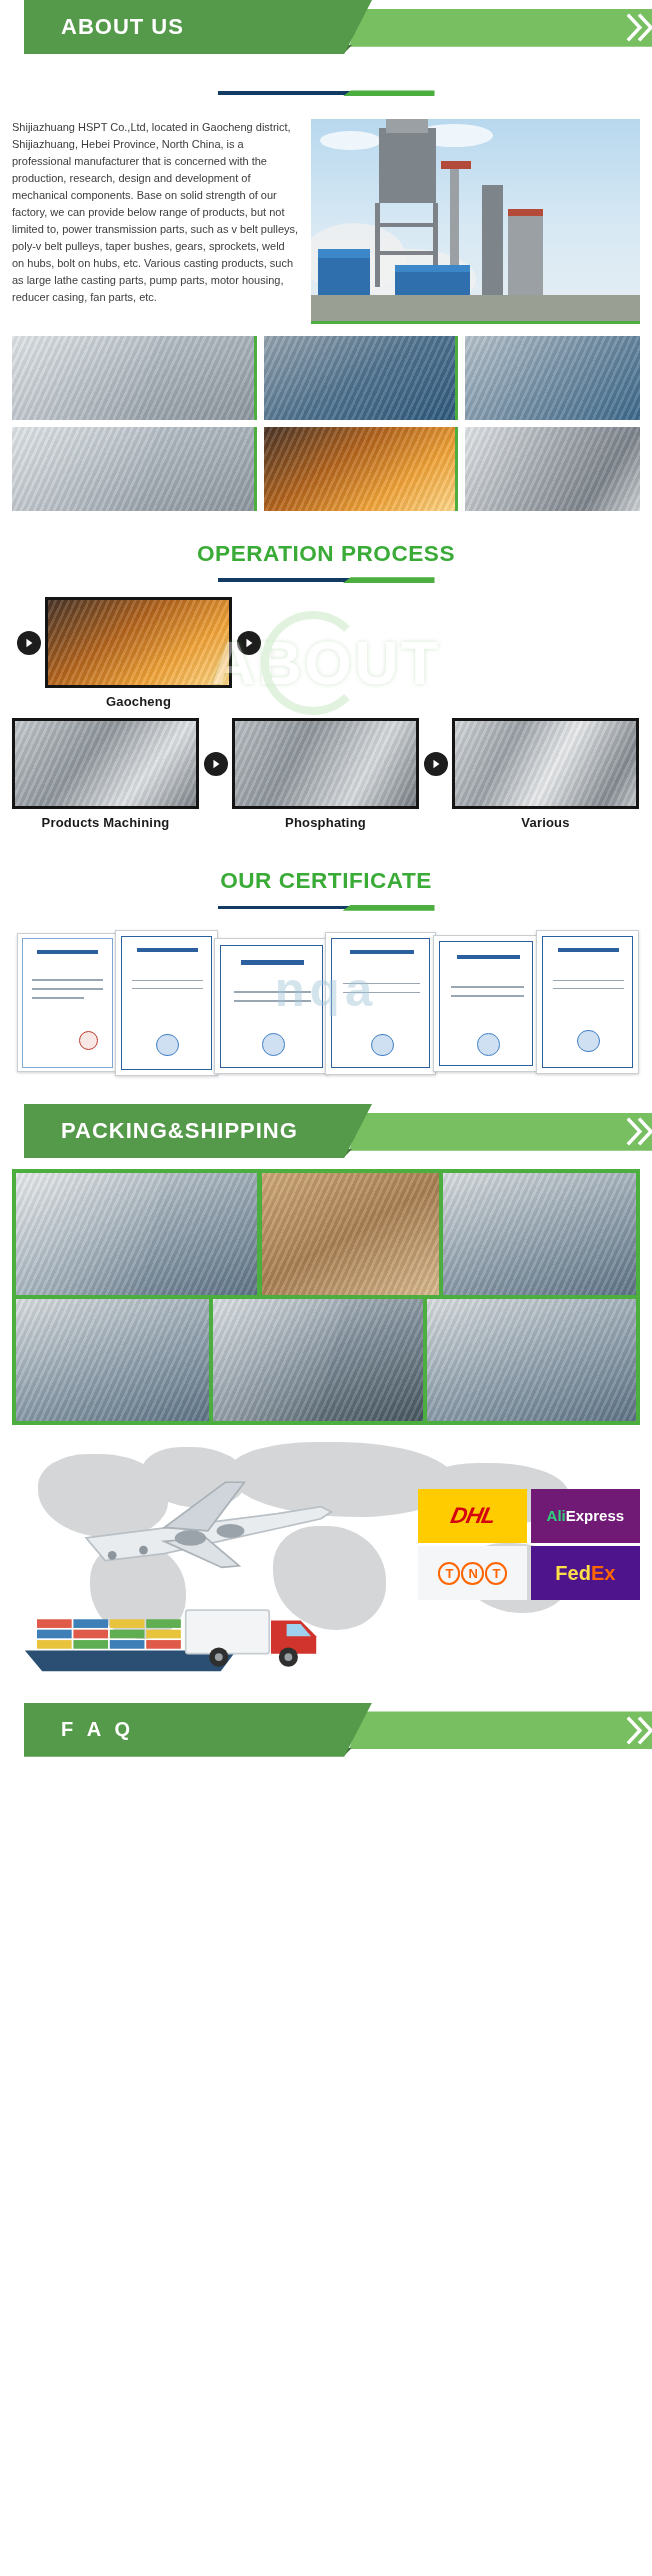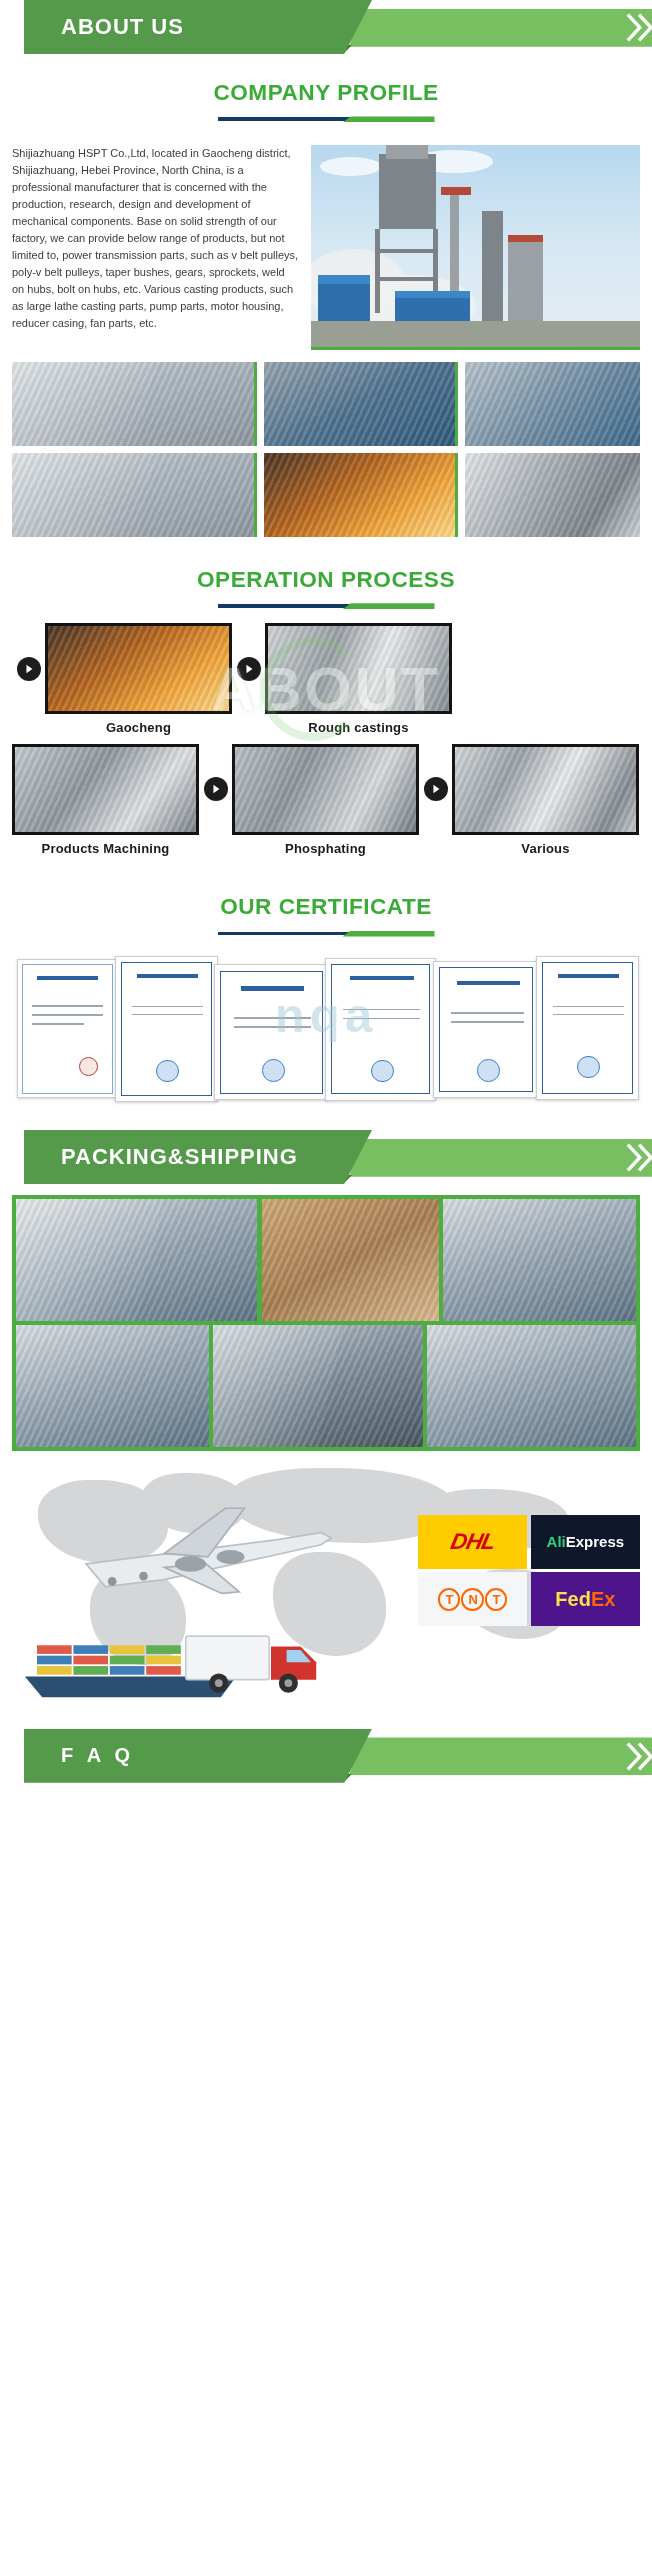--- a/index.html
+++ b/index.html
@@ -196,21 +196,21 @@
     position:absolute; right:0; top:50px; width:222px;
     display:grid; grid-template-columns:1fr 1fr; gap:3.5px;
   }
   .logo{
     height:54px; display:flex; align-items:center; justify-content:center;
     font-weight:bold; position:relative; overflow:hidden;
   }
   .logo.dhl{ background:#ffcc00; }
   .logo.dhl .t{ color:#d40511; font-size:22.6px; font-style:italic; letter-spacing:-0.9px;
     transform:skewX(-12deg); font-family:"Liberation Sans", sans-serif; }
-  .logo.ali{ background:#0f172a; }
+  .logo.ali{ background:#701a75; }
   .logo.ali .t{ font-size:15px; }
   .logo.ali .a{ color:#2fd27a; } .logo.ali .b{ color:#ffffff; }
   .logo.tnt{ background:#f5f6f7; }
   .logo.tnt .t{ color:#ff6600; font-size:19px; letter-spacing:-0.9px; display:flex; gap:0.9px;}
   .logo.tnt .o{ width:22.6px; height:22.6px; border:2.6px solid #ff6600; border-radius:50%;
     display:flex; align-items:center; justify-content:center; font-size:13px; }
   .logo.fdx{ background:#4d148c; }
   .logo.fdx .t{ font-size:20px; }
   .logo.fdx .fed{ color:#fde047; } .logo.fdx .ex{ color:#ff6600; }
 </style>
@@ -227,21 +227,20 @@
           <path d="M17 3 L31 18 L17 33" fill="none" stroke="#ffffff" stroke-width="4"></path>
         </svg>
     </div>
     <div class="dark-shadow"></div>
     <div class="dark">
       <span class="ribbon-title">ABOUT US</span>
     </div>
   </div>
 
   <div class="sec-head">
-    <span class="txt">COMPANY PROFILE</span>
     <div class="sec-underline">
       <div class="navy"></div>
       <div class="grn"></div>
     </div>
   </div>
 
   <div class="profile">
     <div class="profile-text">
       <p>Shijiazhuang HSPT Co.,Ltd, located in Gaocheng district, Shijiazhuang, Hebei Province, North China, is a professional manufacturer that is concerned with the production, research, design and development of mechanical components. Base on solid strength of our factory, we can provide below range of products, but not limited to, power transmission parts, such as v belt pulleys, poly-v belt pulleys, taper bushes, gears, sprockets, weld on hubs, bolt on hubs, etc. Various casting products, such as large lathe casting parts, pump parts, motor housing, reducer casing, fan parts, etc.</p>
     </div>
@@ -310,24 +309,20 @@
         <div class="proc-img p-hot tex"></div>
         <div class="proc-label">Gaocheng</div>
       </div>
       <div class="proc-arrow">
         <div class="circ">
           <svg width="12" height="12" viewBox="0 0 14 14">
               <path d="M4 2 L11 7 L4 12 Z" fill="#ffffff"></path>
             </svg>
         </div>
       </div>
-      <div class="proc-cell">
-        <div class="proc-img p-steel tex"></div>
-        <div class="proc-label">Rough castings</div>
-      </div>
     </div>
 
     <div class="proc-row">
       <div class="proc-cell">
         <div class="proc-img p-gear tex"></div>
         <div class="proc-label">Products Machining</div>
       </div>
       <div class="proc-arrow">
         <div class="circ">
           <svg width="12" height="12" viewBox="0 0 14 14">

